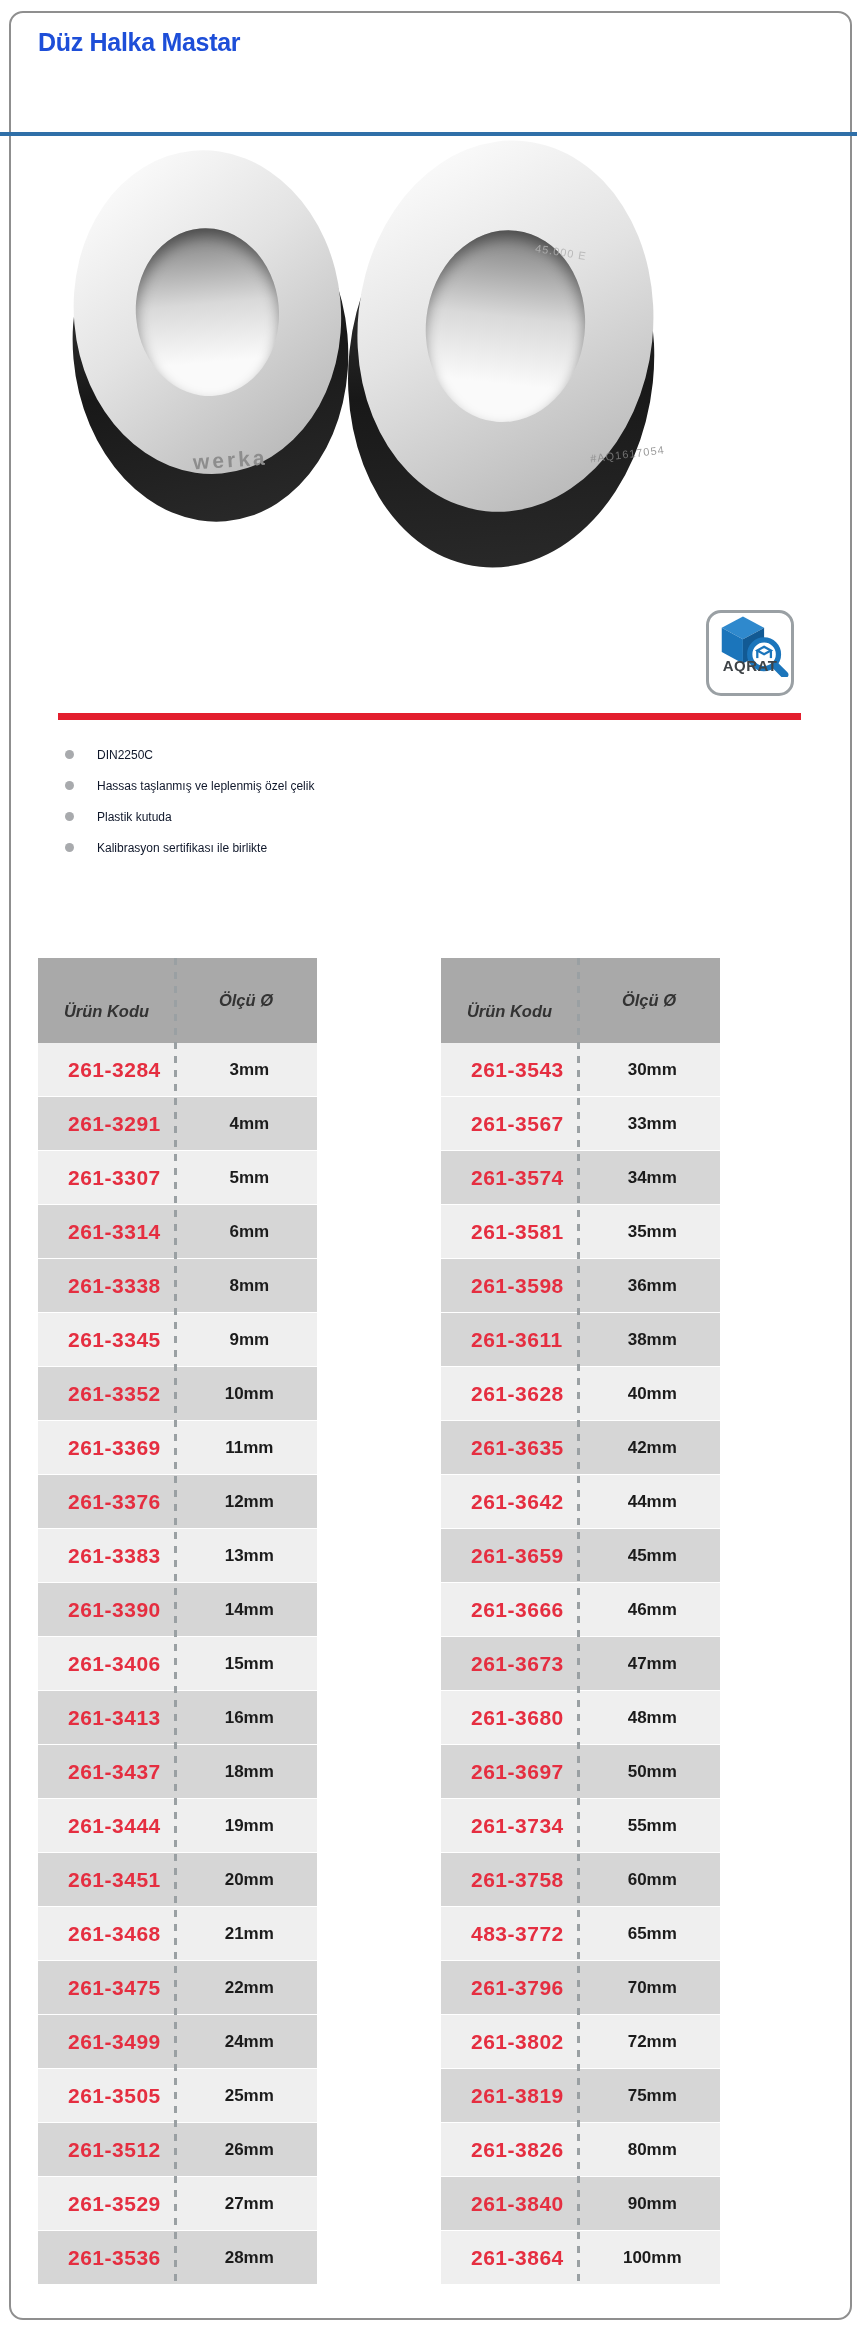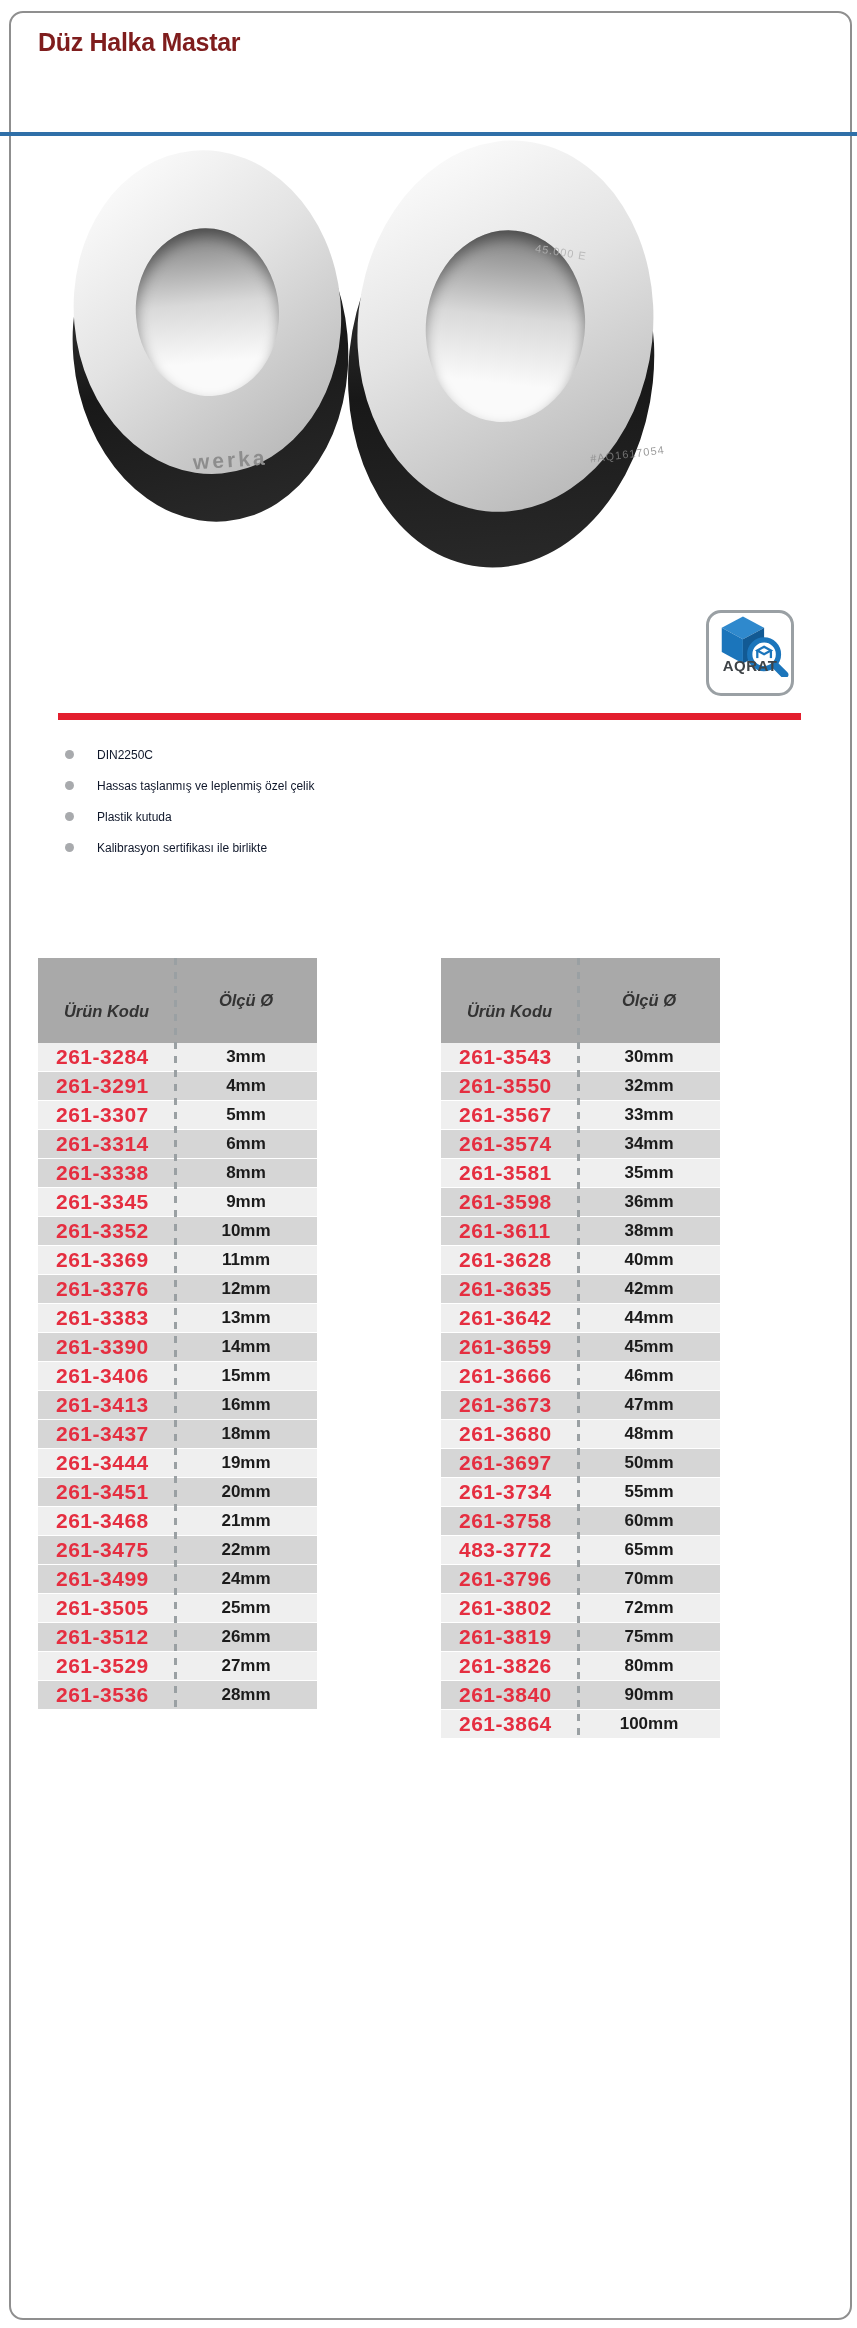--- a/index.html
+++ b/index.html
@@ -6,21 +6,21 @@
     --accent-blue:#2f6fa8; --accent-red:#e31e2d; --code-red:#e52e40;
     --badge-blue:#1b75bb; --header-gray:#a9a9a9; --row-light:#efefef; --row-dark:#d6d6d6;
   }
   *{margin:0;padding:0;box-sizing:border-box;}
   html,body{background:#fff;}
   body{font-family:"Liberation Sans","DejaVu Sans",sans-serif;}
   .page{position:relative;width:857px;height:2328px;background:#fff;overflow:hidden;}
   .page-border{position:absolute;left:9px;top:11px;right:5px;bottom:8px;
     border:2px solid #8f8f8f;border-radius:14px;}
   .title{position:absolute;left:38px;top:28px;font-size:25px;font-weight:700;
-    color:#7f1d1d;letter-spacing:-0.3px;}
+    color:#1d4ed8;letter-spacing:-0.3px;}
   .blue-rule{position:absolute;left:0;top:132px;width:857px;height:4px;background:var(--accent-blue);}
 
   
   .photo{position:absolute;left:30px;top:140px;width:680px;height:450px;}
   .ring{position:absolute;}
   .ring .side{position:absolute;left:0;right:0;top:6%;bottom:0;border-radius:50%;
     background:linear-gradient(170deg,#4a4a4a 0%,#181818 55%,#2b2b2b 100%);}
   .ring .face{position:absolute;left:1.5%;right:1.5%;top:0;bottom:13%;border-radius:50%;
     background:linear-gradient(145deg,#fbfbfb 10%,#e3e3e3 45%,#b9b9b9 90%);}
   .ring .hole{position:absolute;left:24%;right:24%;top:21%;bottom:34%;border-radius:50%;
@@ -52,21 +52,21 @@
     background:#a8aaad;}
 
   
   .ptable{position:absolute;top:958px;width:279px;}
   .ptable-left{left:38px;}
   .ptable-right{left:441px;}
   .thead{height:85px;background:var(--header-gray);display:flex;align-items:center;}
   .thead .hcol{font-style:italic;font-weight:700;font-size:16.5px;color:#333;text-align:center;}
   .hcol-code{width:137px;margin-top:22px;}
   .hcol-size{width:142px;}
-  .trow{height:29px;display:flex;align-items:center;border-bottom:1px solid #fff;}
+  .trow{height:54px;display:flex;align-items:center;border-bottom:1px solid #fff;padding-left:12px;}
   .trow.light{background:var(--row-light);}
   .trow.dark{background:var(--row-dark);}
   .trow .code{width:137px;padding-left:18px;font-size:21px;font-weight:700;
     color:var(--code-red);letter-spacing:.5px;}
   .trow .size{width:142px;text-align:center;font-size:17px;font-weight:700;color:#1b1b1b;}
   .tdivider{position:absolute;left:136px;top:0;bottom:0;width:3px;
     background:repeating-linear-gradient(to bottom,#9aa0a3 0 7px,transparent 7px 14px);}
 </style>
 </head>
 <body>
@@ -259,24 +259,20 @@
     <div class="thead">
       <div class="hcol hcol-code">Ürün Kodu</div>
       <div class="hcol hcol-size">Ölçü Ø</div>
     </div>
     <div>
   <div class="trow light">
     <span class="code">261-3543</span>
     <span class="size">30mm</span>
   </div>
 
-  <div class="trow dark">
-    <span class="code">261-3550</span>
-    <span class="size">32mm</span>
-  </div>
 
   <div class="trow light">
     <span class="code">261-3567</span>
     <span class="size">33mm</span>
   </div>
 
   <div class="trow dark">
     <span class="code">261-3574</span>
     <span class="size">34mm</span>
   </div>

